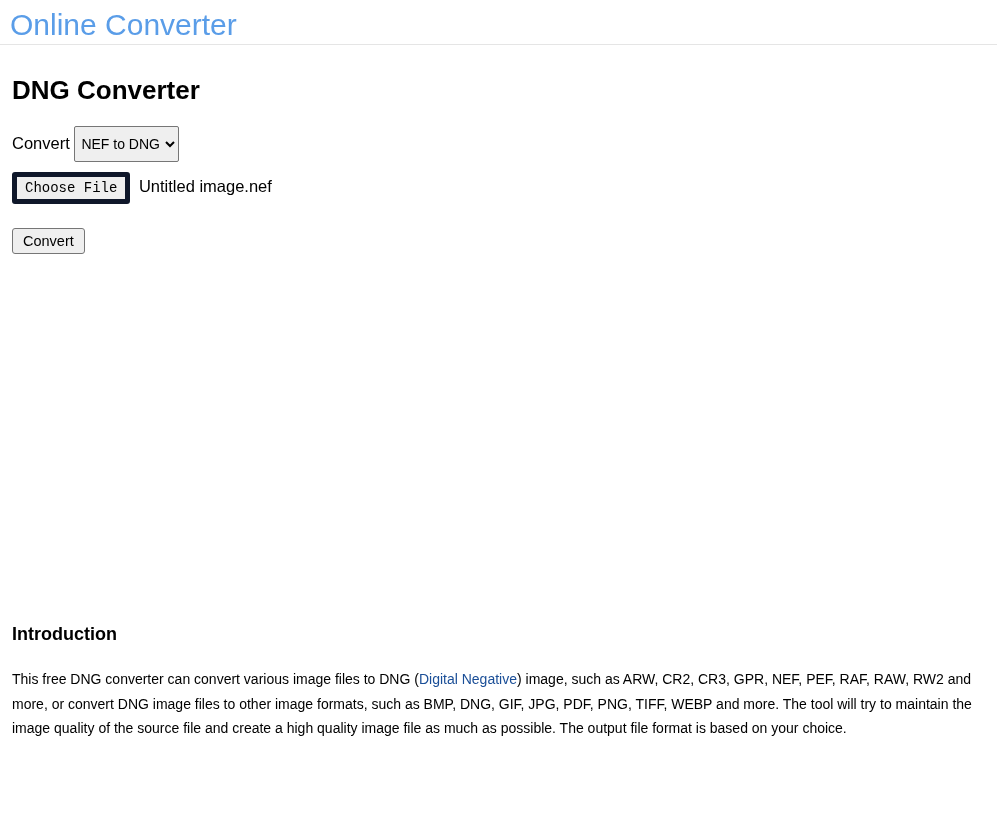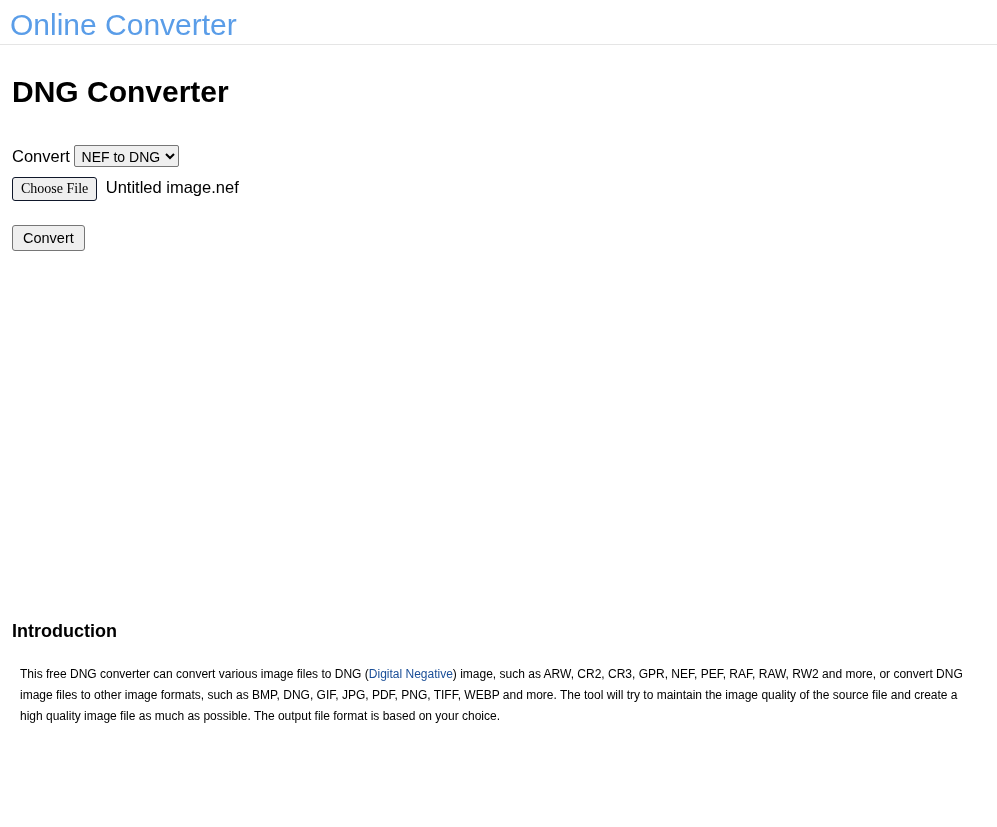--- a/index.html
+++ b/index.html
@@ -21,52 +21,51 @@
     .site-title {
       font-size: 30px;
       color: #5a9de8;
       text-decoration: none;
       font-weight: 400;
     }
     .content {
       padding: 12px 12px 20px 12px;
     }
     .page-title {
-      font-size: 30px;
+      font-size: 26px;
       font-weight: bold;
-      margin: 18px 0 36px 0;
+      margin: 18px 0 20px 0;
     }
     .form-row {
       margin: 10px 0;
       font-size: 16.5px;
     }
     .convert-select {
       font-family: Arial, Helvetica, sans-serif;
       font-size: 14px;
       padding: 2px 2px;
       border: 1px solid #767676;
       background: #efefef;
       border-radius: 2px;
-      height: 22px;
-      text-align: center;
+      height: 36px;
     }
     .file-label {
       display: block;
       margin-top: 18px;
       margin-bottom: 8px;
       font-size: 16.5px;
     }
     .file-row {
       margin: 6px 0 18px 0;
     }
     .choose-file-btn {
-      font-family: Liberation Serif, serif;
+      font-family: Liberation Mono, monospace;
       font-size: 14px;
       padding: 3px 8px;
-      border: 1px solid #0f172a;
+      border: 5px solid #0f172a;
       background: #efefef;
       border-radius: 3px;
       cursor: pointer;
       text-align: center;
     }
     .file-name {
       margin-left: 4px;
       font-size: 16.5px;
       margin-top: 16px;
     }
@@ -82,23 +81,23 @@
     }
     .spacer {
       height: 370px;
     }
     .intro-heading {
       font-size: 18px;
       font-weight: bold;
       margin: 0 0 22px 0;
     }
     .intro-text {
-      font-size: 12px;
+      font-size: 14px;
       line-height: 1.75;
-      margin: 8px;
+      margin: 0;
       color: #000;
     }
     .dn-link {
       color: #1a4e97;
       text-decoration: none;
     }
   </style>
 </head>
 <body>
 

